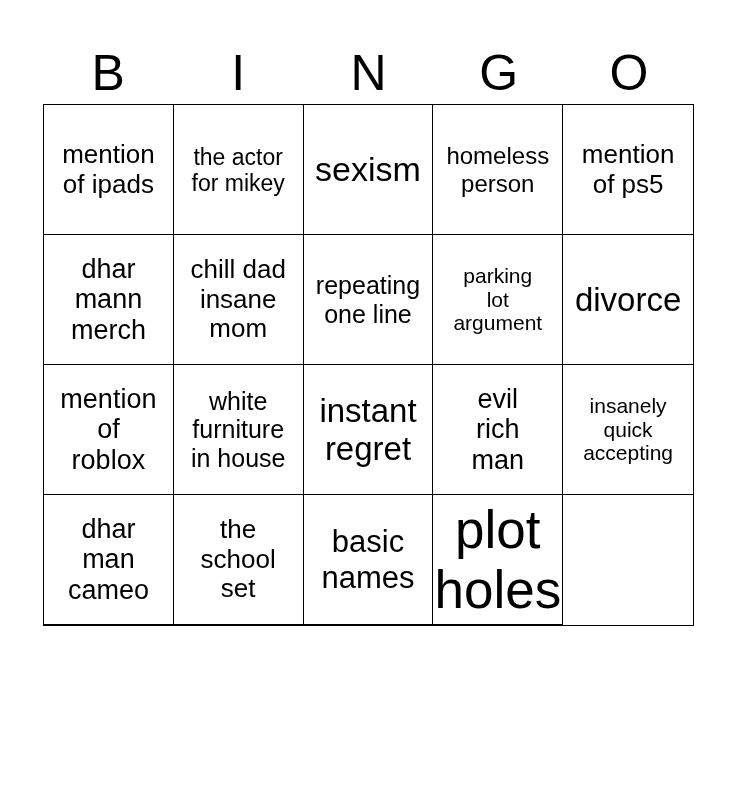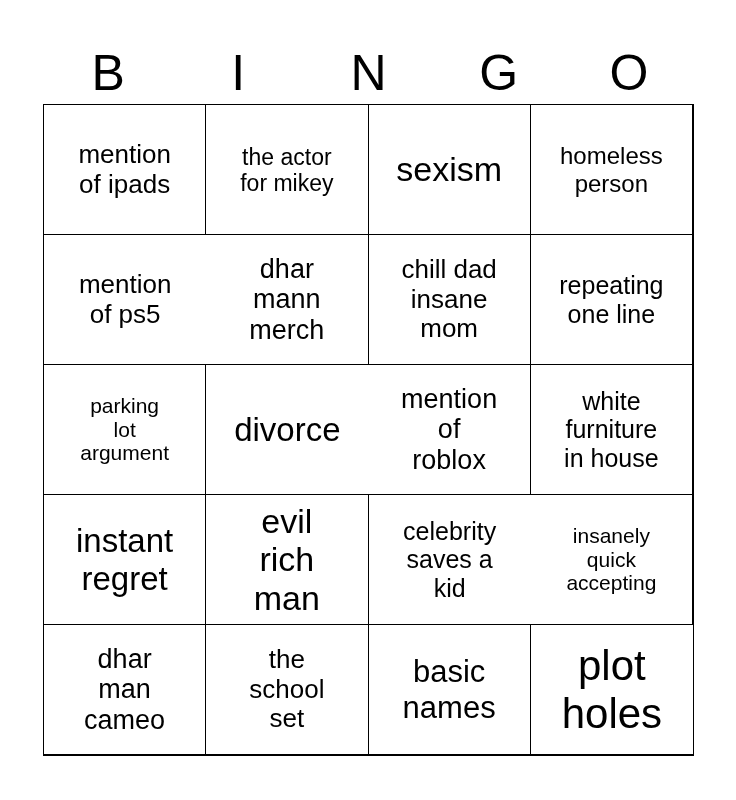--- a/index.html
+++ b/index.html
@@ -30,21 +30,21 @@
     box-sizing: border-box;
     padding-bottom: 6px;
   }
   .bletter {
     font-size: 50px;
     line-height: 1;
     letter-spacing: 0;
   }
   .bingo-grid {
     display: grid;
-    grid-template-columns: repeat(4, 1fr);
+    grid-template-columns: repeat(5, 1fr);
     grid-auto-rows: 130px;
     border: 1.5px solid #000;
     box-sizing: content-box;
   }
   .cell {
     border-right: 1.5px solid #000;
     border-bottom: 1.5px solid #000;
     display: flex;
     align-items: center;
     justify-content: center;
@@ -100,35 +100,32 @@
     <div class="cell" style="font-size:33px">divorce</div>
     <div class="cell" style="font-size:27px">mention
 of
 roblox</div>
     <div class="cell" style="font-size:25px">white
 furniture
 in house</div>
 
     <div class="cell" style="font-size:33px">instant
 regret</div>
-    <div class="cell" style="font-size:34px">evil
+    <div class="cell" style="font-size:27px">evil
 rich
 man</div>
-    <div class="cell" style="font-size:25px">celebrity
-saves a
-kid</div>
 
     <div class="cell" style="font-size:21px">insanely
 quick
 accepting</div>
     <div class="cell" style="font-size:27px">dhar
 man
 cameo</div>
     <div class="cell" style="font-size:26px">the
 school
 set</div>
     <div class="cell" style="font-size:31px">basic
 names</div>
-    <div class="cell" style="font-size:42px">plot
+    <div class="cell" style="font-size:53px">plot
 holes</div>
   </div>
 
 </div>
 
 </body></html>

